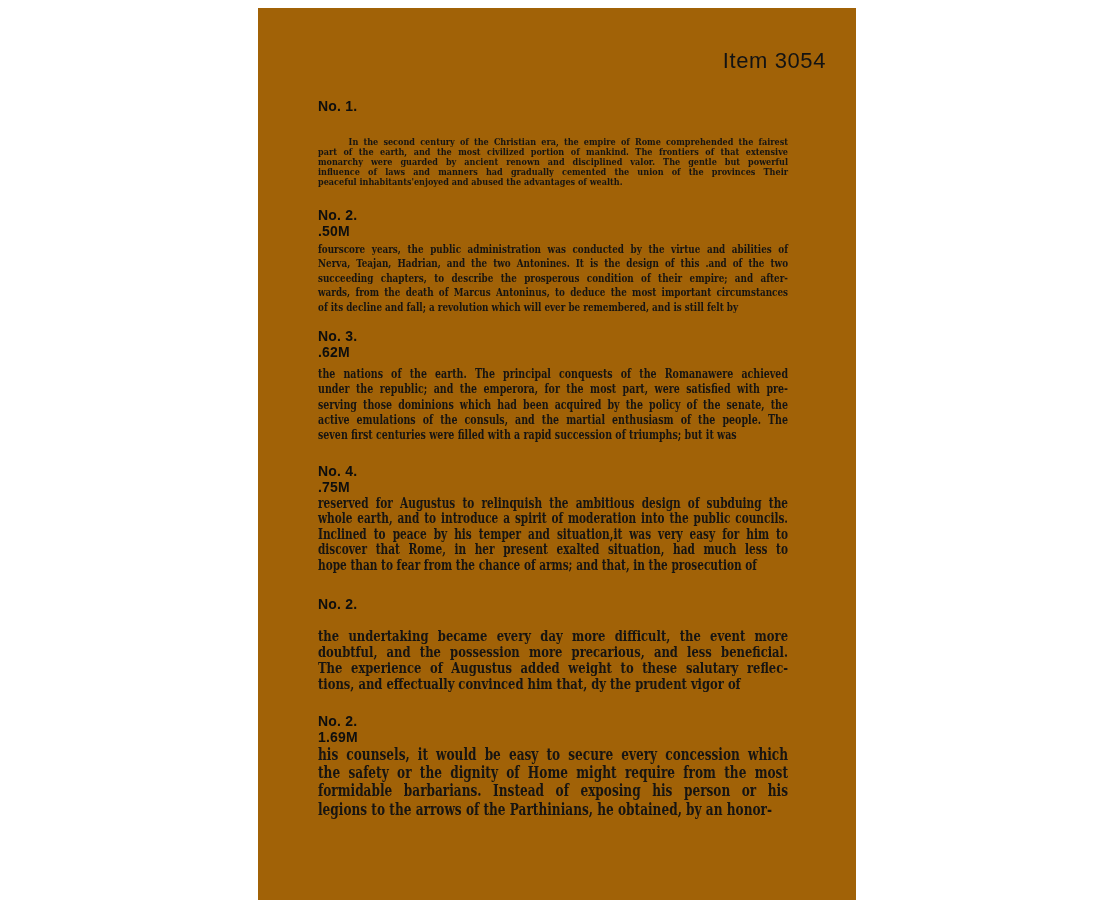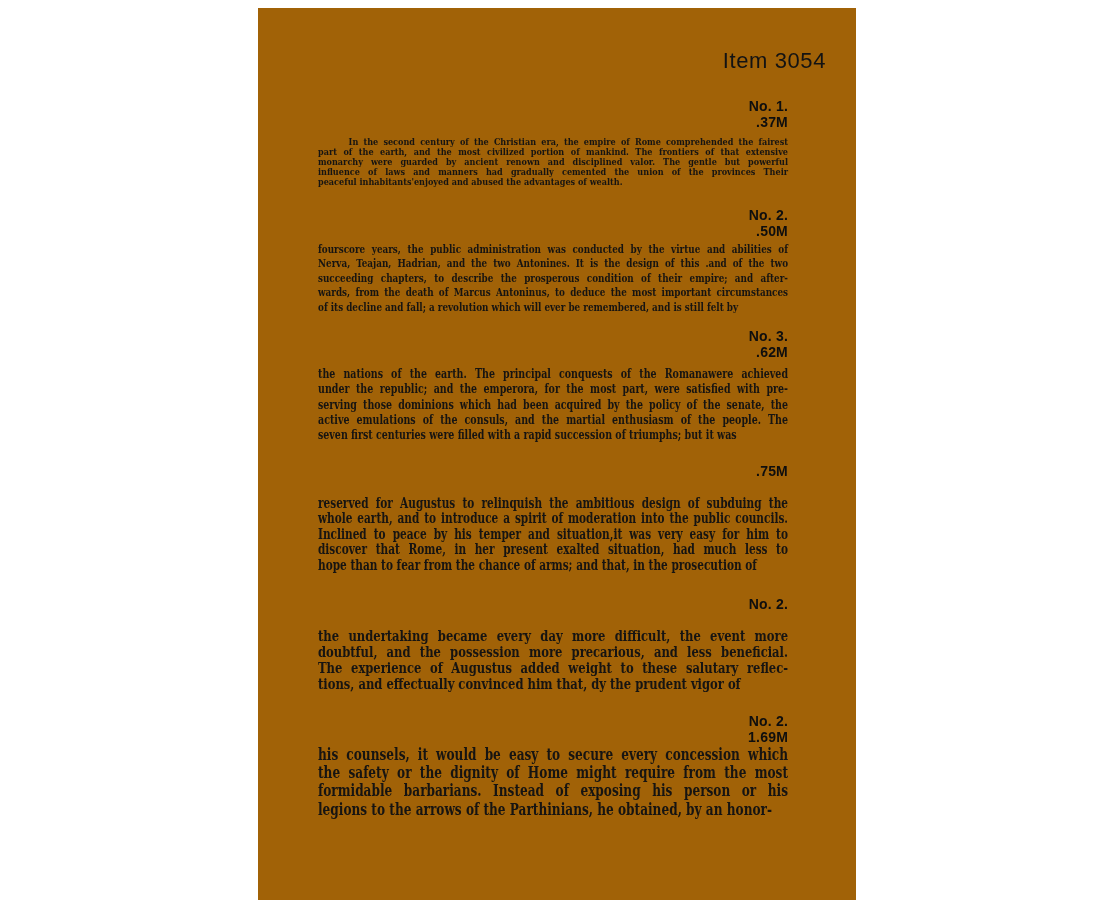--- a/index.html
+++ b/index.html
@@ -13,21 +13,21 @@
     background:#a16207;
   }
   .item-label{
     position:absolute;top:40px;right:30px;
     font-family:"Liberation Sans",sans-serif;
     font-size:22px;font-weight:400;letter-spacing:0.6px;
     color:#131313;
   }
   .head{
     position:absolute;left:60px;width:470px;
-    text-align:right;
+    text-align:left;
     font-family:"Liberation Sans",sans-serif;
     font-weight:700;font-size:14px;line-height:16px;
     letter-spacing:0.2px;
     color:#0e0e0e;
   }
   .h1{top:90px}.h2{top:199px}.h3{top:320px}.h4{top:455px}.h5{top:588px}.h6{top:705px}
   .para{
     position:absolute;left:60px;
     font-family:"DejaVu Serif",serif;font-weight:700;
     color:#161412;
@@ -49,21 +49,20 @@
 </style>
 </head>
 <body>
 
 <div class="page">
 
   <div class="item-label">Item 3054</div>
 
   <div class="head h1">
     <div>No. 1.</div>
-    <div>.37M</div>
   </div>
   <div class="para p1">
     <div class="line indent">In the second century of the Christian era, the empire of Rome comprehended the fairest</div>
     <div class="line">part of the earth, and the most civilized portion of mankind.  The frontiers of that extensive</div>
     <div class="line">monarchy were guarded by ancient renown and disciplined valor.  The gentle but powerful</div>
     <div class="line">influence of laws and manners had gradually cemented the union of the provinces  Their</div>
     <div class="line last">peaceful inhabitants'enjoyed and abused the advantages of wealth.</div>
   </div>
 
   <div class="head h2">
@@ -84,20 +83,21 @@
   </div>
   <div class="para p3">
     <div class="line">the nations of the earth. The principal conquests of the Romanawere achieved</div>
     <div class="line">under the republic; and the emperora, for the most part, were satisfied with pre-</div>
     <div class="line">serving those dominions which had been acquired by the policy of the senate, the</div>
     <div class="line">active emulations of the consuls, and the martial enthusiasm of the people.  The</div>
     <div class="line last">seven first centuries were filled with a rapid succession of triumphs; but it was</div>
   </div>
 
   <div class="head h4">
+    <div>No. 4.</div>
     <div>.75M</div>
   </div>
   <div class="para p4">
     <div class="line">reserved for Augustus to relinquish the ambitious design of subduing the</div>
     <div class="line">whole earth, and to introduce a spirit of moderation into the public councils.</div>
     <div class="line">Inclined to peace by his temper and situation,it was very easy for him to</div>
     <div class="line">discover that Rome, in her present exalted situation, had much less to</div>
     <div class="line last">hope than to fear from the chance of arms; and that, in the prosecution of</div>
   </div>
 

